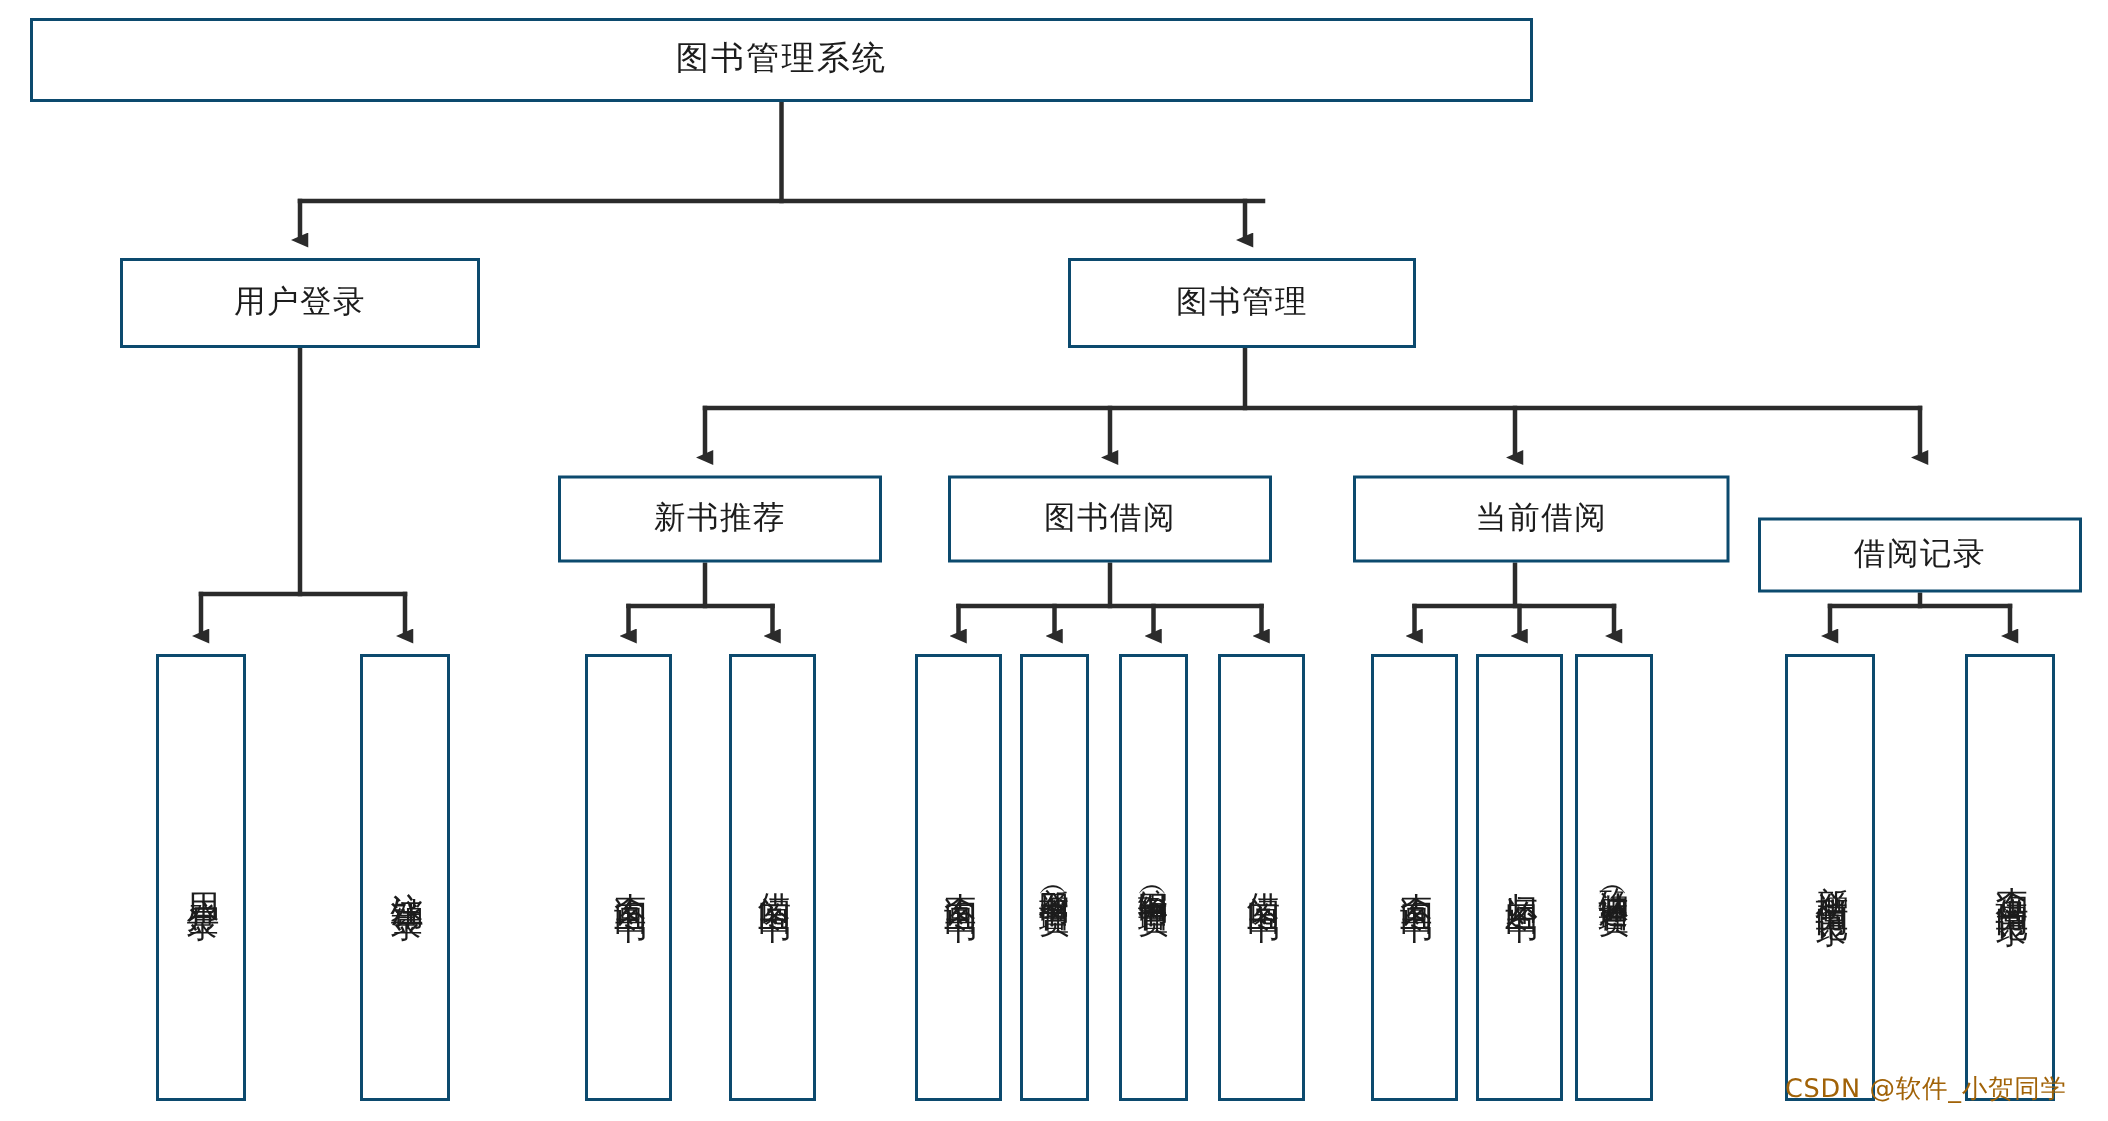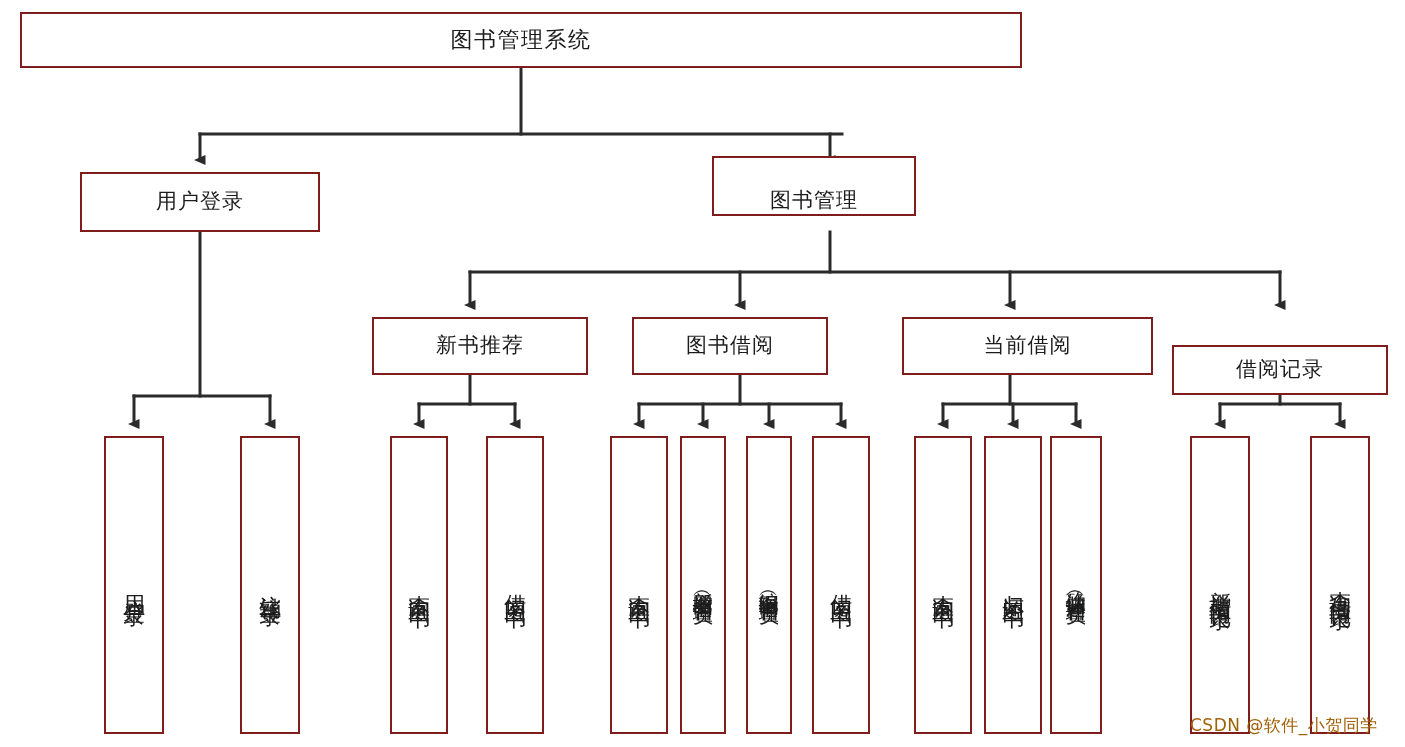--- a/index.html
+++ b/index.html
@@ -21,21 +21,21 @@
     position: absolute;
     left: 0; top: 0;
     width: 1405px;
     height: 747px;
     pointer-events: none;
   }
   .node {
     position: absolute;
     box-sizing: border-box;
     background: #ffffff;
-    border: 2px solid #7f1d1d;
+    border: 2px solid #0c4a6e;
     display: flex;
     align-items: center;
     justify-content: center;
     color: #1c1c1c;
   }
   .node .label {
     display: block;
     text-align: center;
     line-height: 1.22;
     white-space: nowrap;
@@ -135,28 +135,28 @@
     </g>
   </svg>
 
   <div class="node horiz root" style="left: 20px; top: 12px; width: 1002px; height: 56px;">
     <span class="label">图书管理系统</span>
   </div>
 
   <div class="node horiz" style="left: 80px; top: 172px; width: 240px; height: 60px;">
     <span class="label">用户登录</span>
   </div>
-  <div class="node horiz" style="left: 712px; top: 156px; width: 204px; height: 60px; align-items: flex-end;">
+  <div class="node horiz" style="left: 712px; top: 172px; width: 232px; height: 60px;">
     <span class="label">图书管理</span>
   </div>
 
   <div class="node horiz" style="left: 372px; top: 317px; width: 216px; height: 58px;">
     <span class="label">新书推荐</span>
   </div>
-  <div class="node horiz" style="left: 632px; top: 317px; width: 196px; height: 58px;">
+  <div class="node horiz" style="left: 632px; top: 317px; width: 216px; height: 58px;">
     <span class="label">图书借阅</span>
   </div>
   <div class="node horiz" style="left: 902px; top: 317px; width: 251px; height: 58px;">
     <span class="label">当前借阅</span>
   </div>
   <div class="node horiz" style="left: 1172px; top: 317px; width: 216px; height: 50px; margin-top: 28px;">
     <span class="label">借阅记录</span>
   </div>
 
   <div class="node vert" style="left: 104px; top: 436px; width: 60px; height: 298px;">

